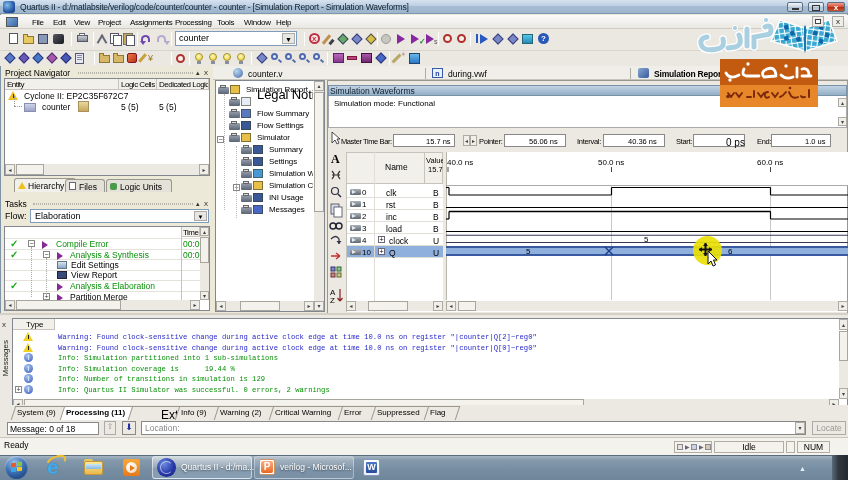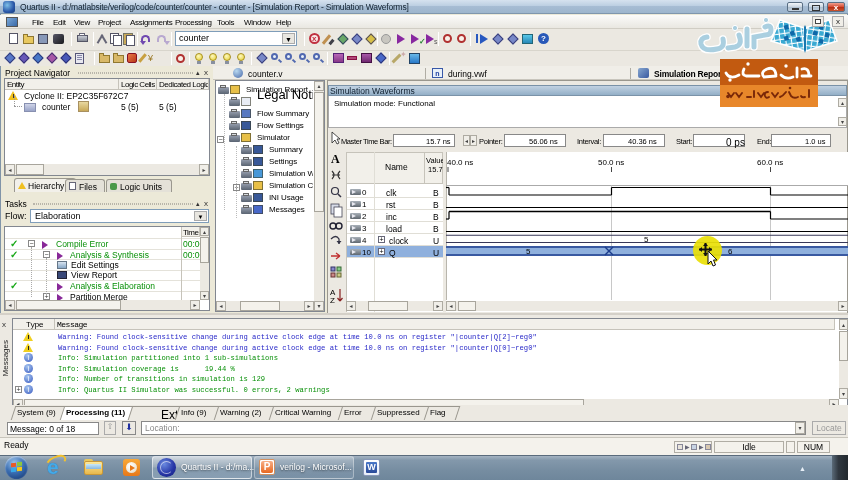--- a/index.html
+++ b/index.html
@@ -486,21 +486,20 @@
 <div class="sb" style="left:446px;top:301px;width:402px;height:10px;"></div>
 <div class="sbtn" style="left:446px;top:301px;width:10px;height:10px;line-height:9px;">◂</div>
 <div class="sbtn" style="left:838px;top:301px;width:10px;height:10px;line-height:9px;">▸</div>
 <div class="sthumb" style="left:458px;top:301px;width:18px;height:10px;"></div>
 
 <div class="abs" style="left:0px;top:313px;width:848px;height:124px;background:#ece9e2;border-top:2px solid #d4d0c8;"></div>
 <div class="abs" style="left:2px;top:320px;font-size:8px;color:#333;">x</div>
 <div class="abs" style="left:1px;top:340px;font-size:8px;color:#222;writing-mode:vertical-rl;transform:rotate(180deg);">Messages</div>
 <div class="whitebox" style="left:12px;top:318px;width:836px;height:92px;"></div>
 <div class="hdrcell" style="left:13px;top:319px;width:42px;height:11px;text-align:center;font-family:'Liberation Mono',monospace;font-size:8px;">Type</div>
-<div class="hdrcell" style="left:55px;top:319px;width:780px;height:11px;font-family:'Liberation Mono',monospace;font-size:8px;">Message</div>
 <div id="msgs" style="position: absolute; left: 0px; top: 0px;">
       <div style="position: absolute; white-space: nowrap; left: 23px; top: 332px; width: 0px; height: 0px; border-left: 5px solid transparent; border-right: 5px solid transparent; border-bottom: 9px solid rgb(240, 208, 32);"></div>
       <div style="position: absolute; white-space: nowrap; left: 27.5px; top: 335px; width: 1px; height: 4px; background: rgb(34, 34, 34); z-index: 3;"></div>
       <div style="position: absolute; white-space: nowrap; left: 58px; top: 333px; font-size: 7.2px; font-family: &quot;Liberation Mono&quot;, monospace; color: rgb(40, 40, 200);">Warning: Found clock-sensitive change during active clock edge at time 10.0 ns on register "|counter|Q[2]~reg0"</div>
       <div style="position: absolute; white-space: nowrap; left: 23px; top: 342.6px; width: 0px; height: 0px; border-left: 5px solid transparent; border-right: 5px solid transparent; border-bottom: 9px solid rgb(240, 208, 32);"></div>
       <div style="position: absolute; white-space: nowrap; left: 27.5px; top: 345.6px; width: 1px; height: 4px; background: rgb(34, 34, 34); z-index: 3;"></div>
       <div style="position: absolute; white-space: nowrap; left: 58px; top: 343.6px; font-size: 7.2px; font-family: &quot;Liberation Mono&quot;, monospace; color: rgb(40, 40, 200);">Warning: Found clock-sensitive change during active clock edge at time 10.0 ns on register "|counter|Q[0]~reg0"</div>
       <div style="position: absolute; white-space: nowrap; left: 24px; top: 353.2px; width: 9px; height: 9px; border-radius: 50%; background: radial-gradient(circle at 40% 30%, rgb(168, 200, 240), rgb(56, 88, 192)); color: rgb(255, 255, 255); font-size: 7px; line-height: 9px; text-align: center;">i</div>
       <div style="position: absolute; white-space: nowrap; left: 58px; top: 354.2px; font-size: 7.2px; font-family: &quot;Liberation Mono&quot;, monospace; color: rgb(8, 144, 8);">Info: Simulation partitioned into 1 sub-simulations</div>
       <div style="position: absolute; white-space: nowrap; left: 24px; top: 363.8px; width: 9px; height: 9px; border-radius: 50%; background: radial-gradient(circle at 40% 30%, rgb(168, 200, 240), rgb(56, 88, 192)); color: rgb(255, 255, 255); font-size: 7px; line-height: 9px; text-align: center;">i</div>

